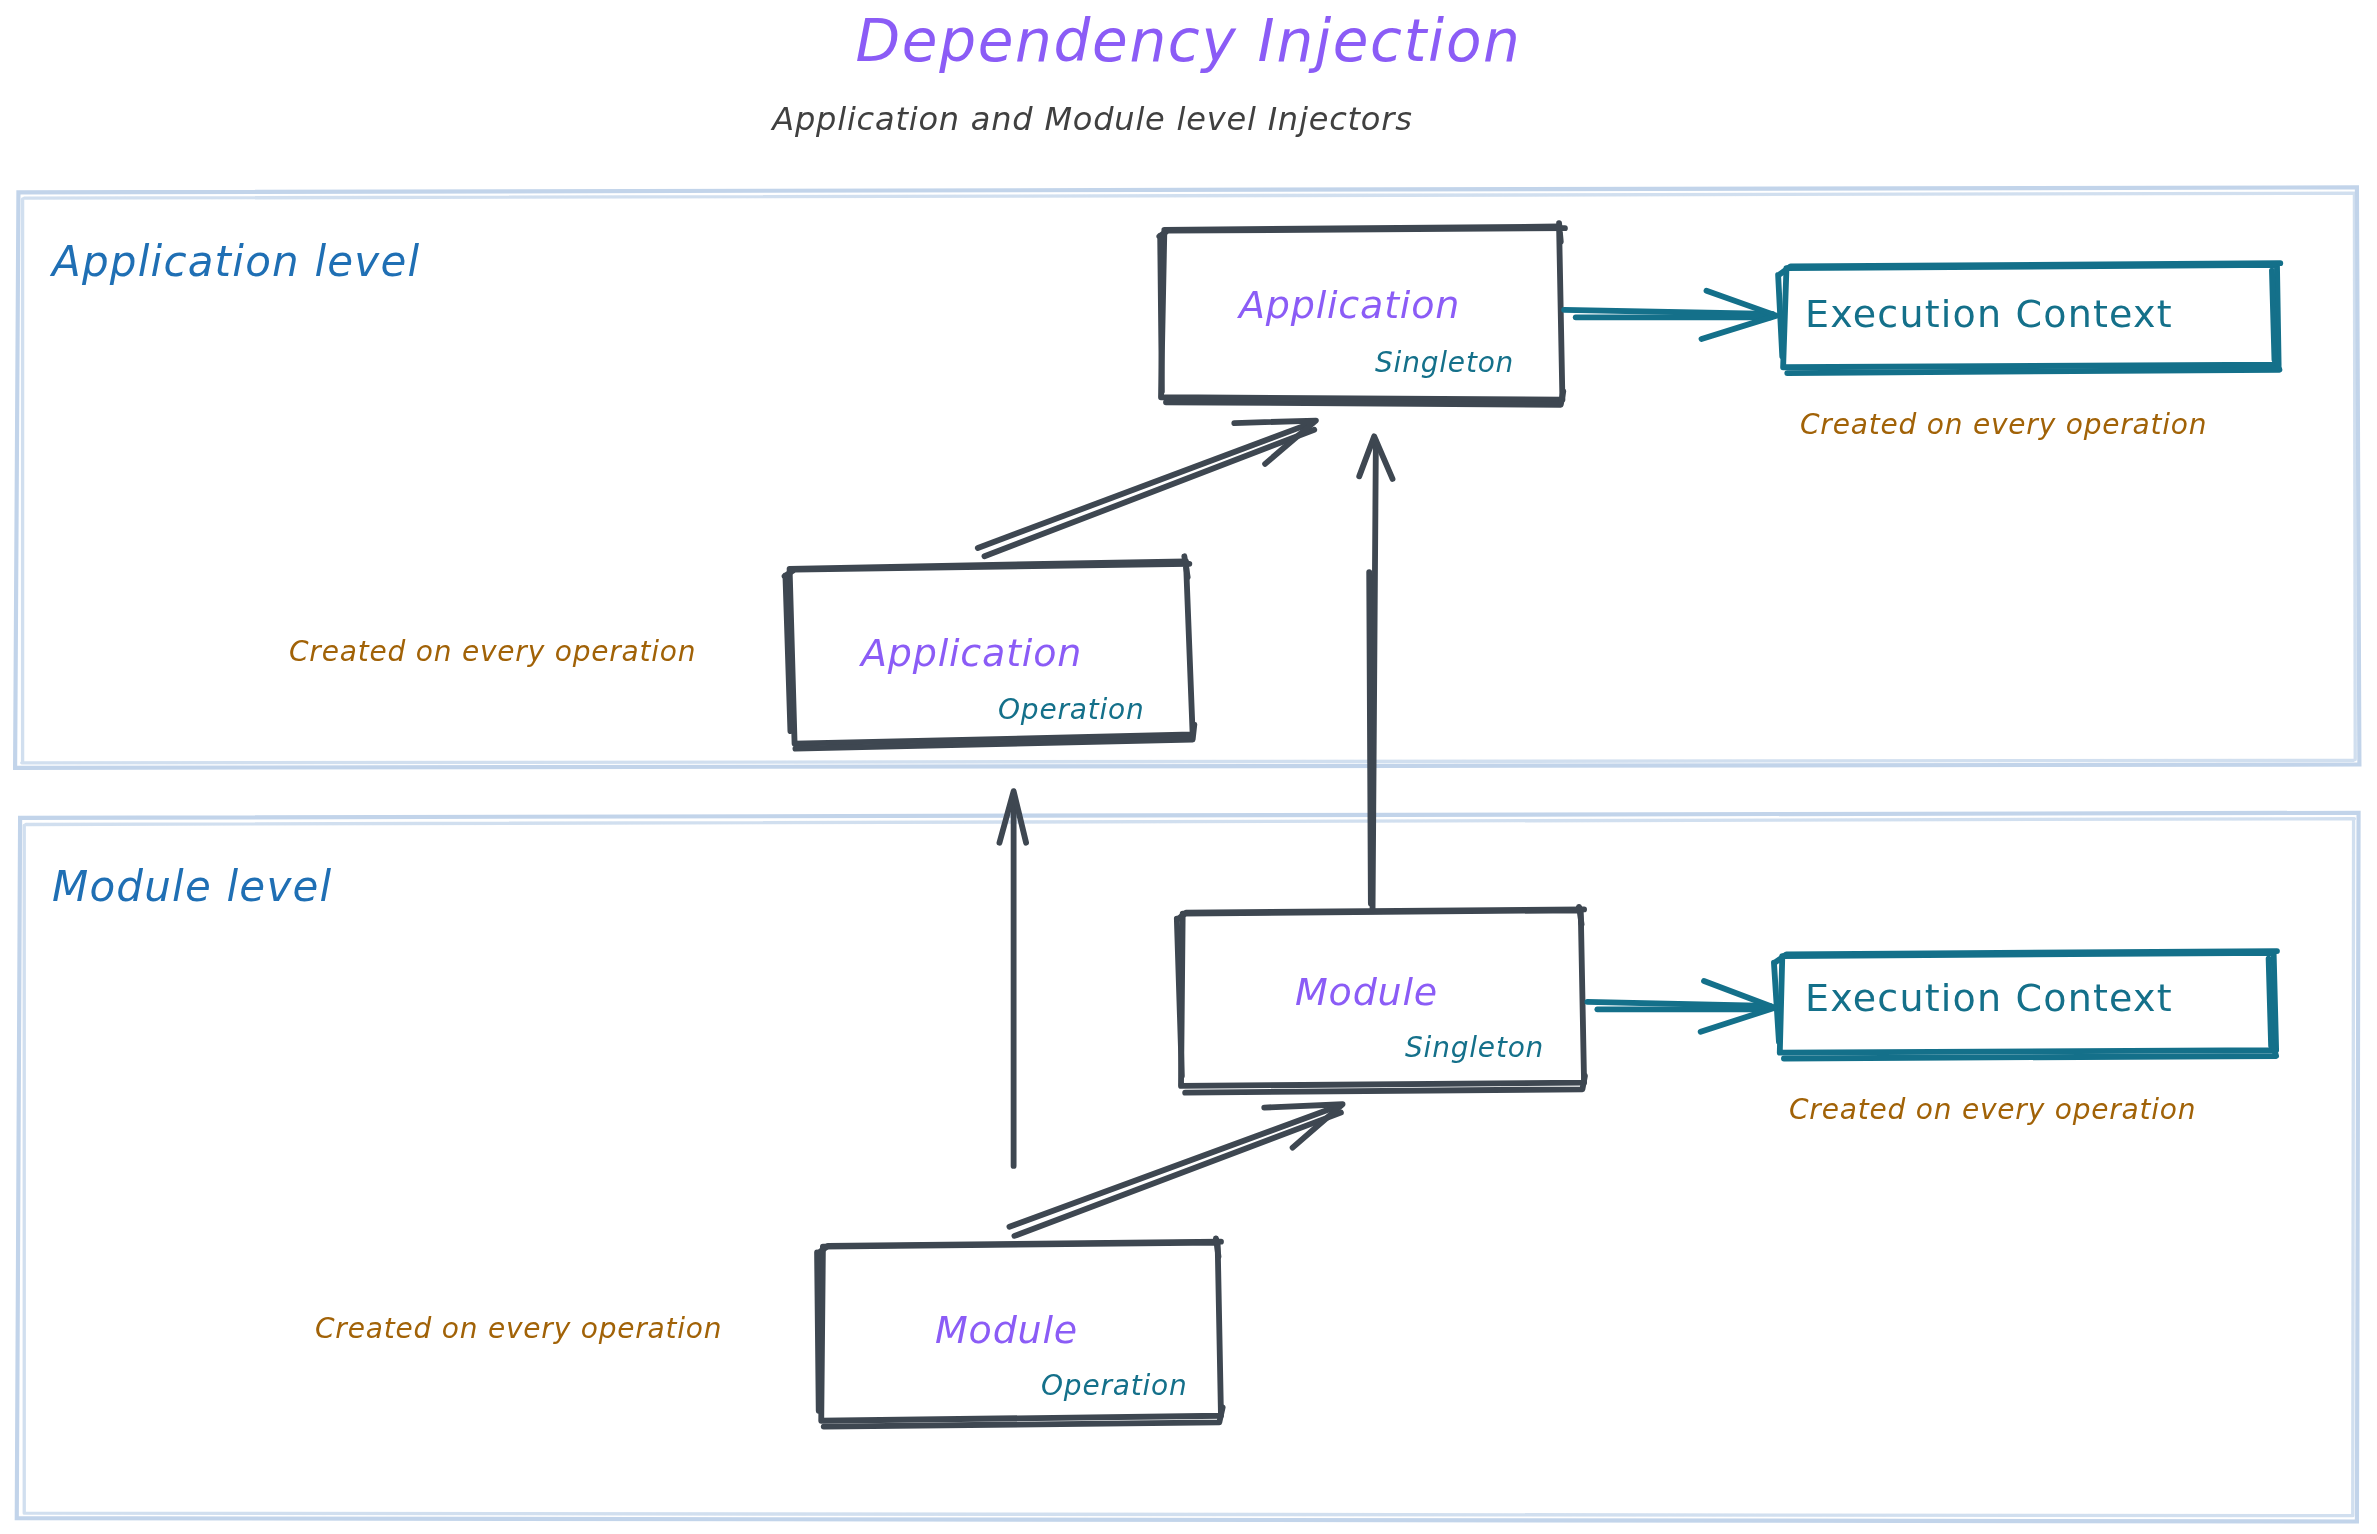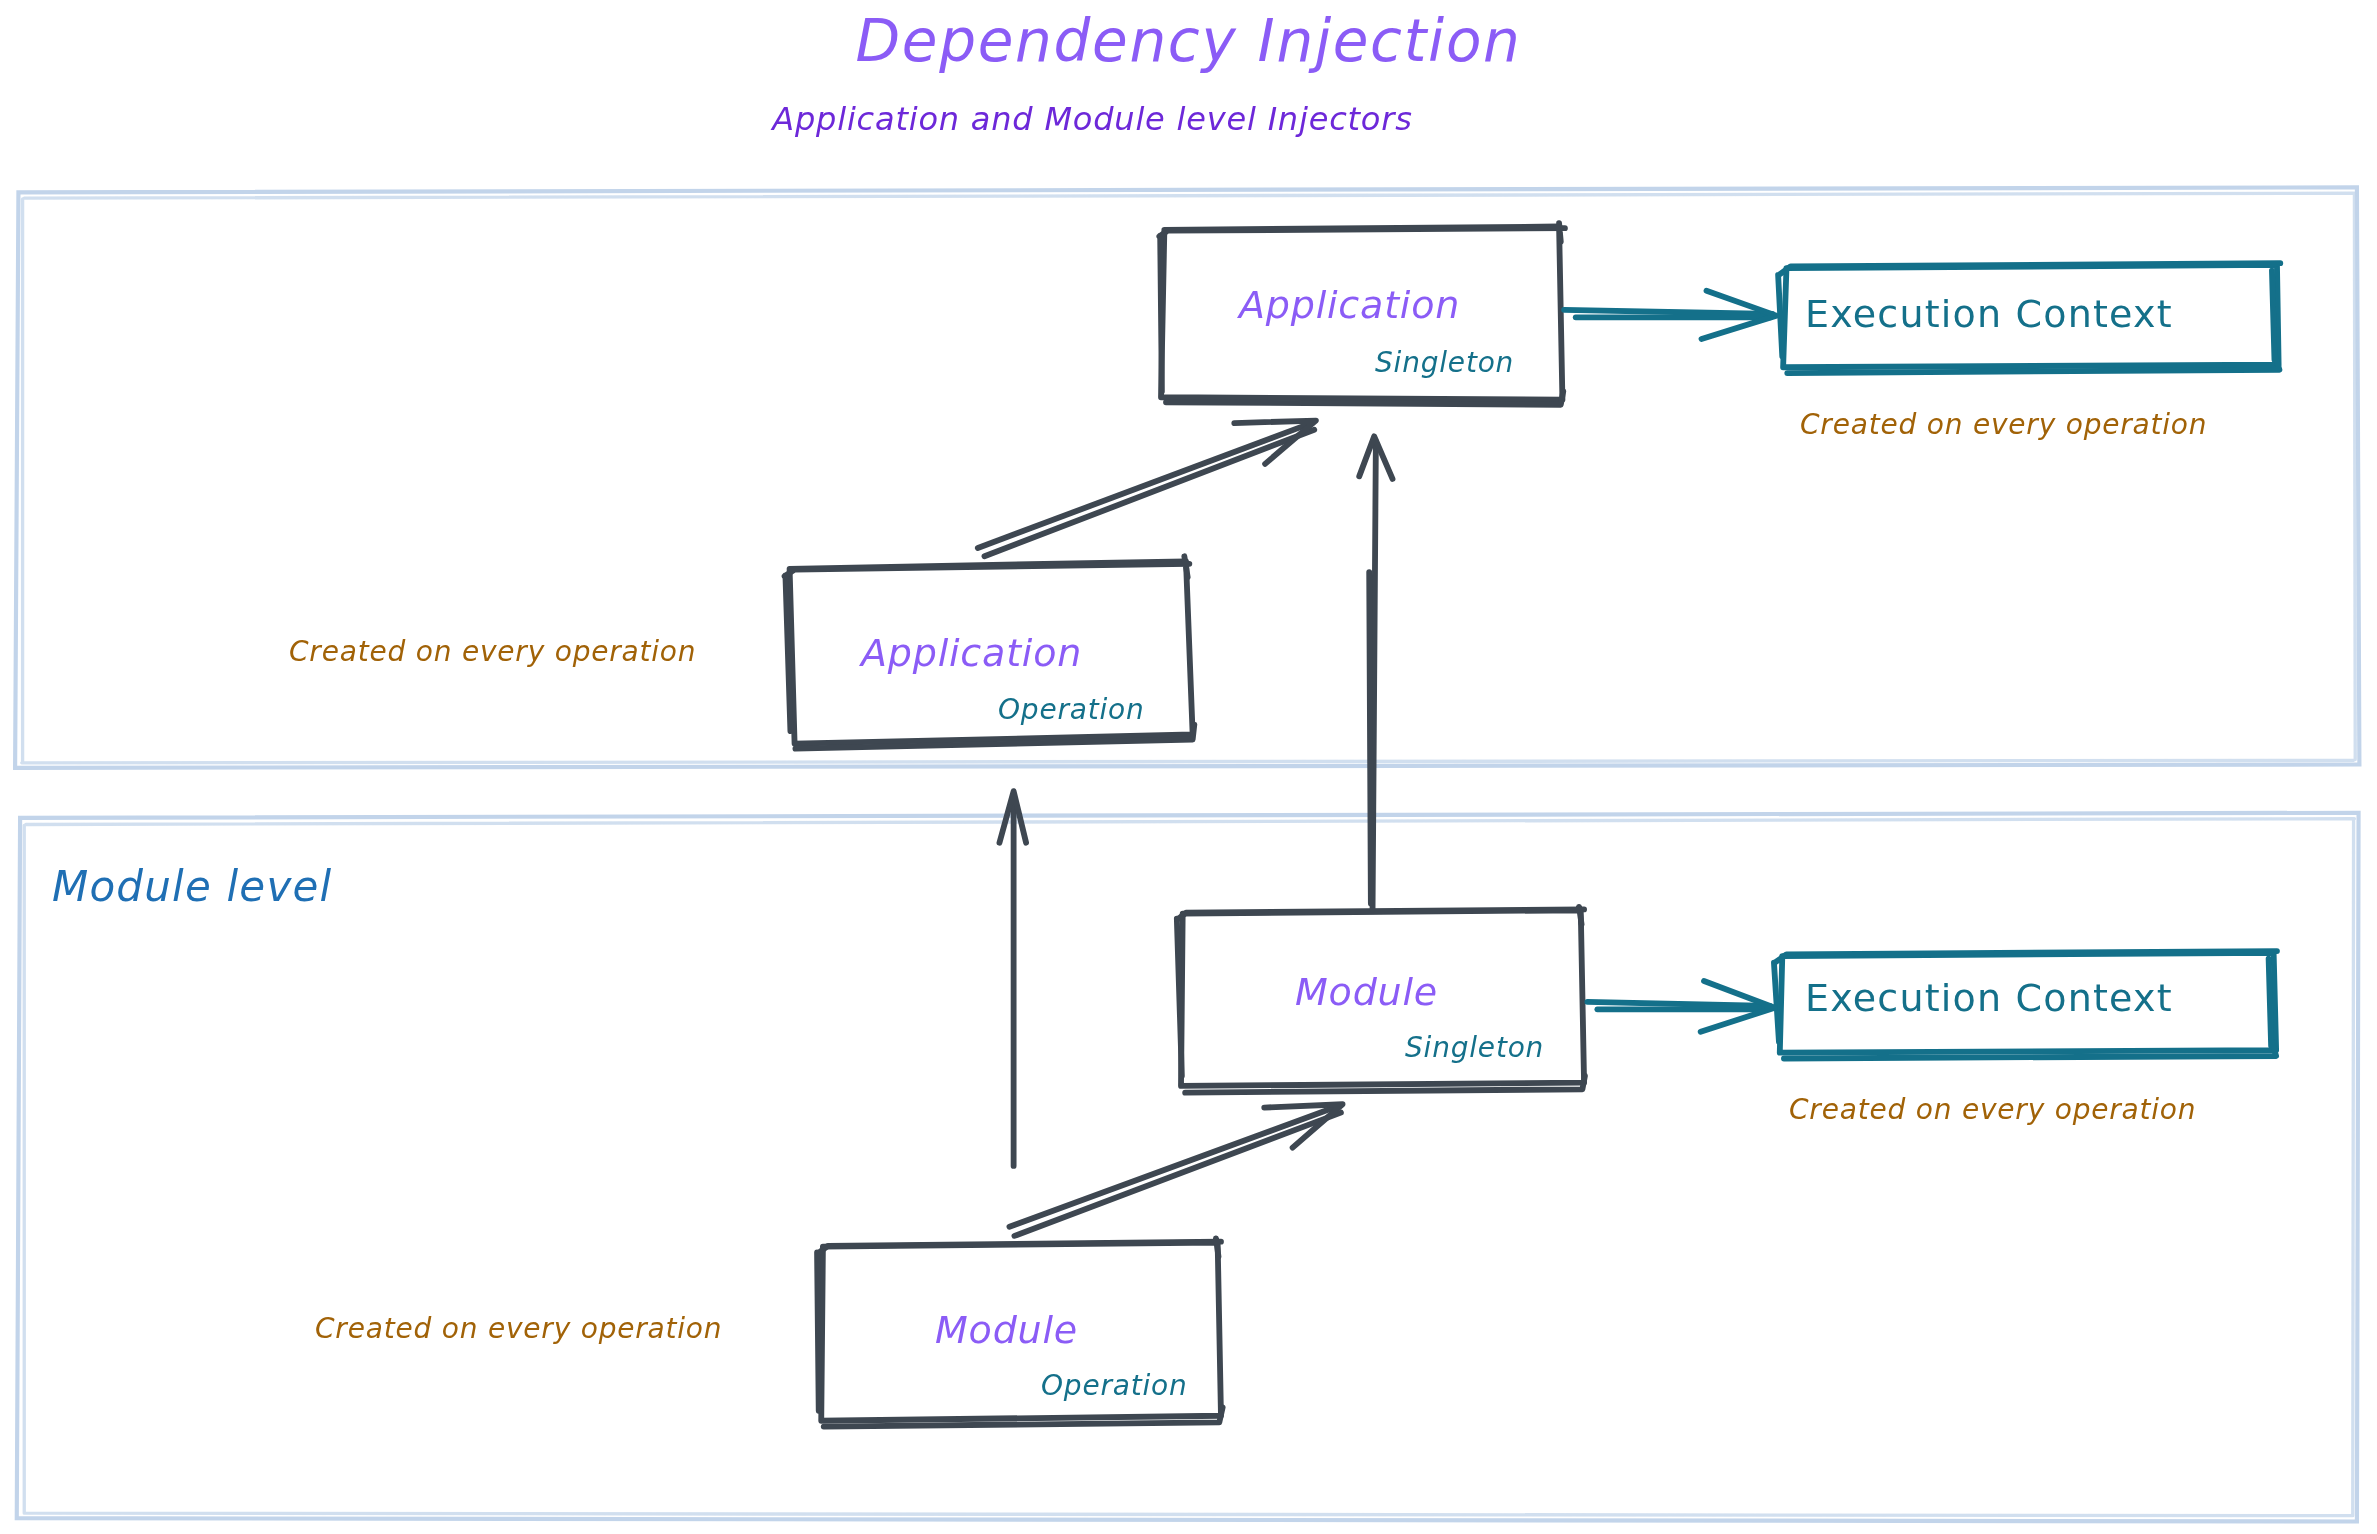--- a/index.html
+++ b/index.html
@@ -39,21 +39,21 @@
     color: #8b5cf6;
     font-weight: 500;
     letter-spacing: 1.7px;
     font-style: italic;
   }
   #diagram-subtitle {
     left: 0; top: 100px;
     width: 2185px;
     text-align: center;
     font-size: 32px;
-    color: #6d28d9;
+    color: #404040;
     letter-spacing: 0.8px;
     font-style: italic;
   }
   
   .section-label {
     font-size: 42px;
     color: #1f6fb4;
     font-style: italic;
     letter-spacing: 1.2px;
   }
@@ -186,20 +186,21 @@
     <g fill="none" stroke="#3e4751" stroke-width="7" stroke-linecap="round" stroke-linejoin="round">
       <path d="M 1217,1400 L 1217,960"></path>
       <path d="M 1200,1012 L 1217,950 L 1232,1012"></path>
     </g>
 
   </svg>
 
   <div class="txt" id="diagram-title">Dependency Injection</div>
   <div class="txt" id="diagram-subtitle">Application and Module level Injectors</div>
 
+  <div class="txt section-label" id="label-application-level">Application level</div>
   <div class="txt section-label" id="label-module-level">Module level</div>
 
   <div class="txt node-title" id="app-singleton-title">Application</div>
   <div class="txt node-scope" id="app-singleton-scope">Singleton</div>
 
   <div class="txt node-title" id="app-operation-title">Application</div>
   <div class="txt node-scope" id="app-operation-scope">Operation</div>
 
   <div class="txt node-title" id="mod-singleton-title">Module</div>
   <div class="txt node-scope" id="mod-singleton-scope">Singleton</div>

